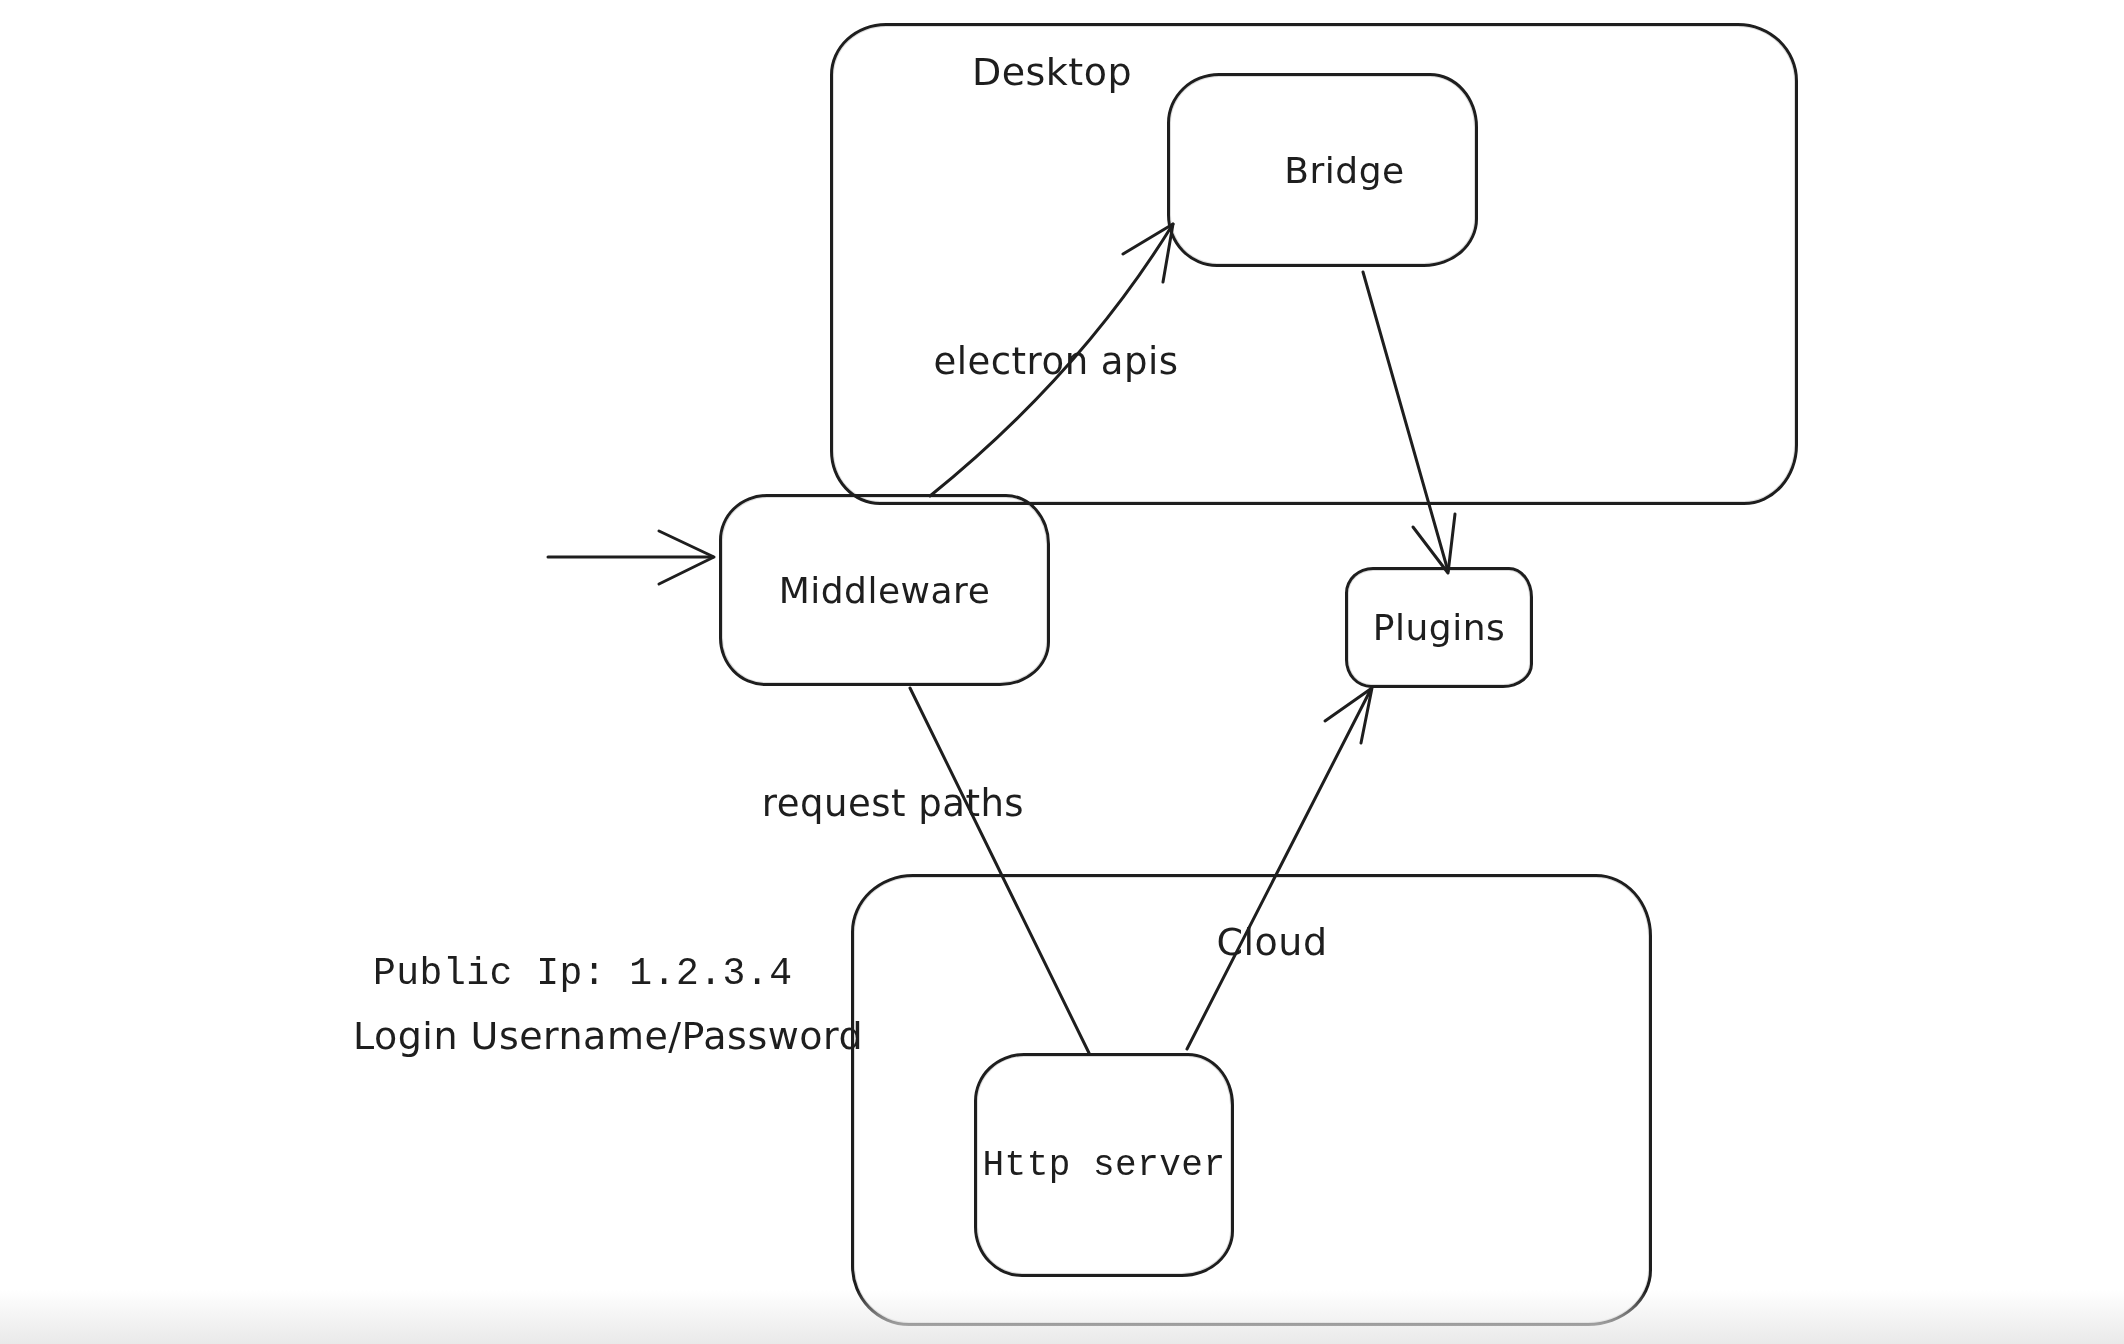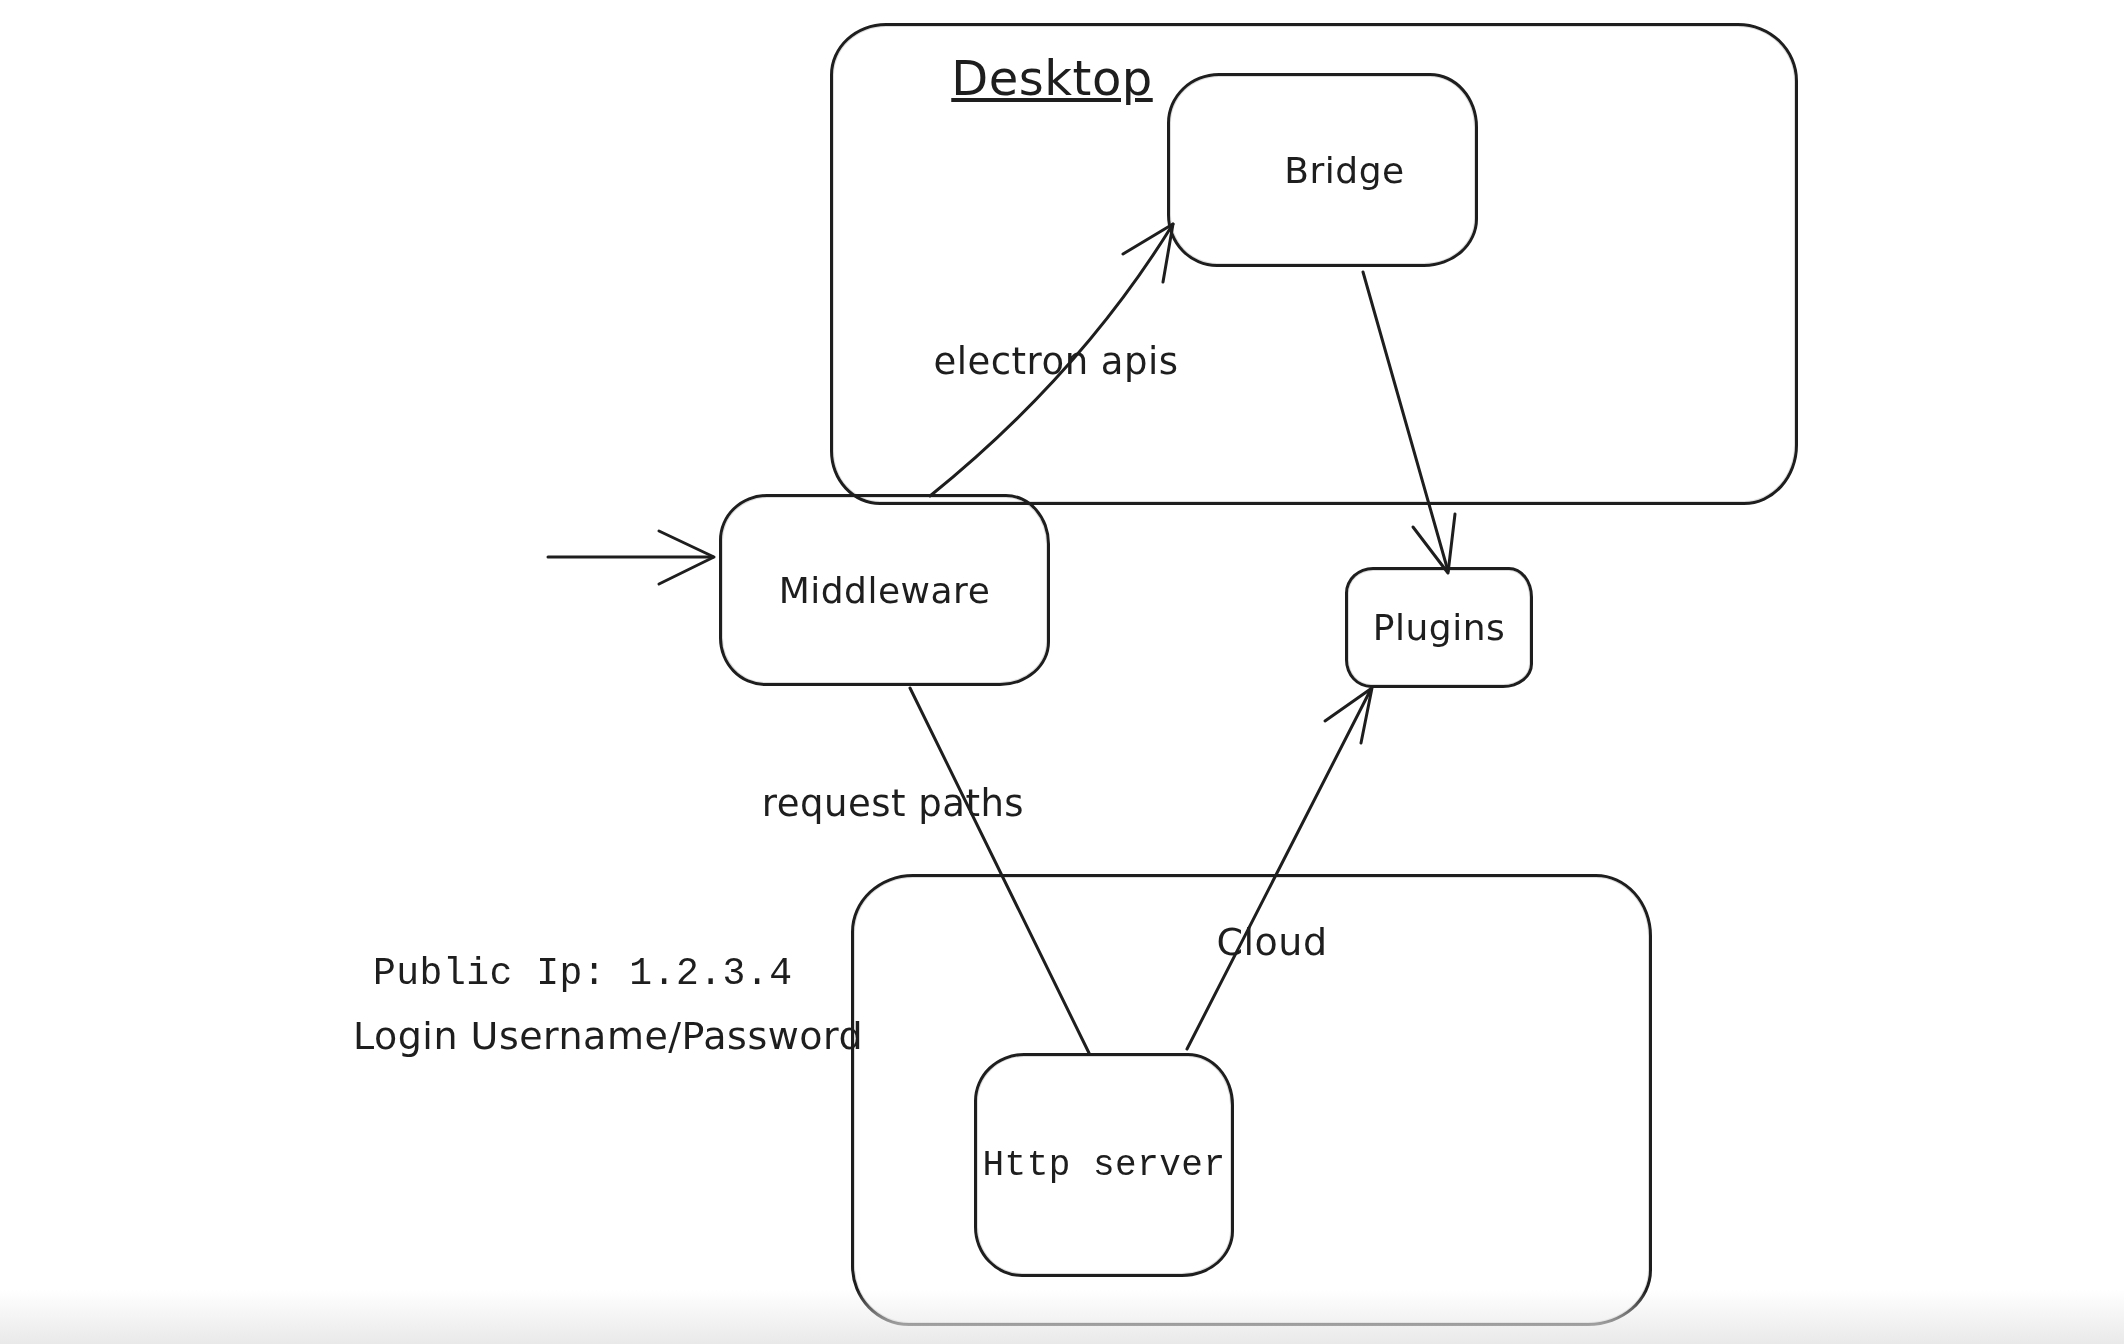--- a/index.html
+++ b/index.html
@@ -83,21 +83,21 @@
     </g>
     <g>
       <path d="M1187 1049 L1371 689"></path>
       <path d="M1325 721 L1372 688 L1361 743"></path>
     </g>
   </svg>
 
   <div class="box" style="left:830px;top:23px;width:968px;height:482px;border-radius:56px 60px 54px 50px / 52px 58px 60px 54px;"></div>
   <div class="box" style="left:851px;top:874px;width:801px;height:452px;border-radius:62px 56px 64px 58px / 58px 62px 56px 60px;"></div>
 
-  <div class="floating-label" style="left:1052px;top:50px;font-size:48px;text-decoration:underline;">Desktop</div>
+  <div class="floating-label" style="left:1052px;top:50px;font-size:38px;">Desktop</div>
   <div class="floating-label" style="left:1272px;top:920px;font-size:38px;">Cloud</div>
 
 
   <div class="box" style="left:719px;top:494px;width:331px;height:192px;border-radius:48px 44px 50px 46px / 46px 50px 44px 48px;">
     <span class="label">Middleware</span>
   </div>
 
   <div class="box" style="left:1167px;top:73px;width:311px;height:194px;border-radius:52px 48px 54px 50px / 50px 54px 48px 52px;padding-left:44px;">
     <span class="label">Bridge</span>
   </div>

